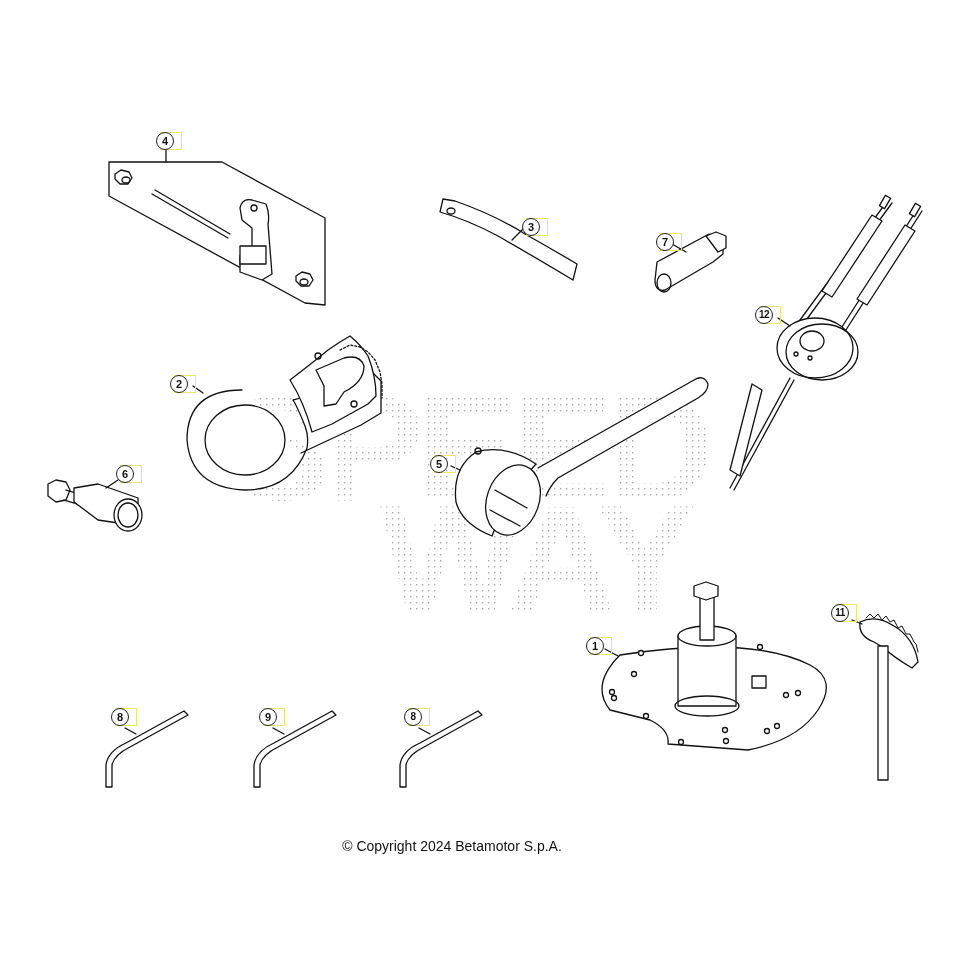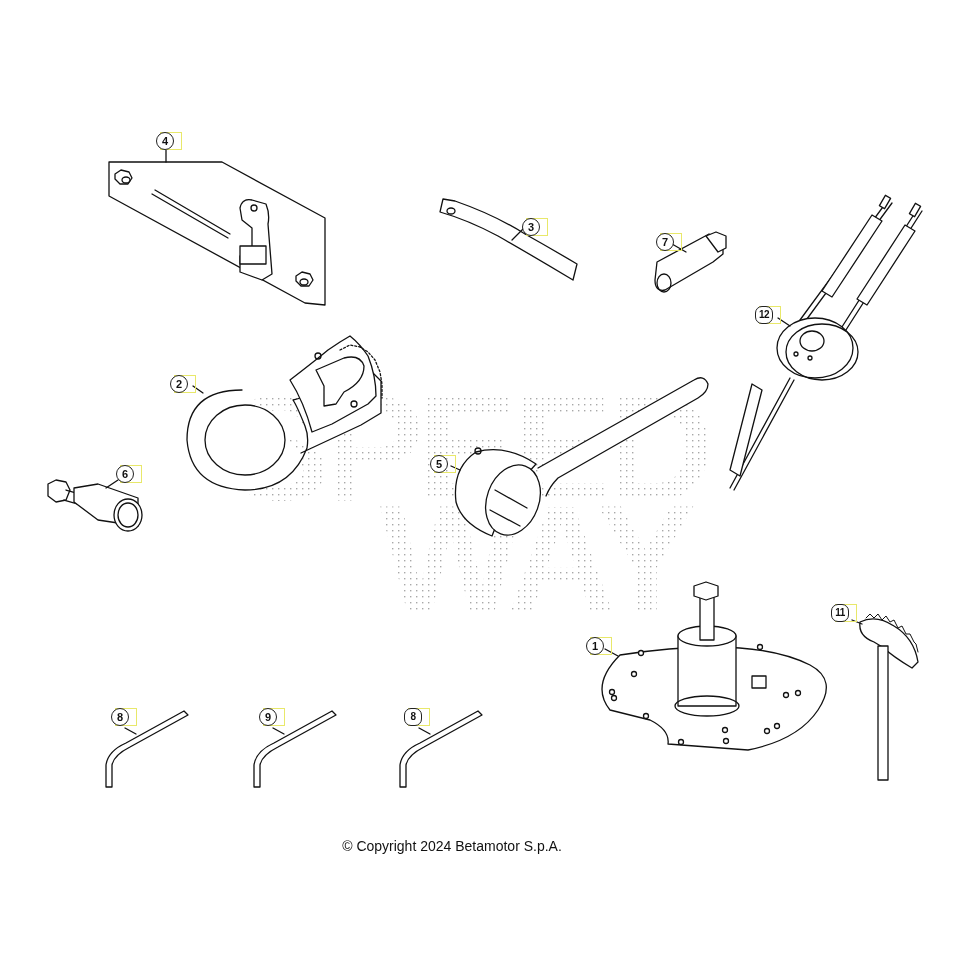--- a/index.html
+++ b/index.html
@@ -1,21 +1,21 @@
 <!DOCTYPE html>
 <html><head>
 <meta charset="utf-8">
 <style>
   html, body { margin:0; padding:0; background:#ffffff; }
   body { width:980px; height:980px; position:relative; overflow:hidden; font-family:"Liberation Sans", sans-serif; }
   #canvas { position:absolute; left:0; top:0; width:980px; height:980px; }
   .callout { position:absolute; width:22px; height:18px; }
   .callout .box { position:absolute; left:4px; top:0; width:22px; height:18px; border:1px solid #e8e86a; background:transparent; box-sizing:border-box; }
   .callout .circ { position:absolute; left:0; top:0; width:18px; height:18px; border:1px solid #222; border-radius:50%; box-sizing:border-box; background:#fff; font-size:11px; font-weight:bold; color:#111; text-align:center; line-height:16px; }
-  .callout.wide .circ { font-size:10px; letter-spacing:-0.5px;border-radius:7px; }
+  .callout.wide .circ { font-size:10px; letter-spacing:-0.5px; }
   #copyright { position:absolute; left:0; width:904px; top:838px; text-align:center; font-size:14px; color:#111; }
 </style>
 </head>
 <body>
 
 <svg id="canvas" viewBox="0 0 980 980" xmlns="http://www.w3.org/2000/svg">
   <defs>
     <pattern id="dots" width="6" height="6" patternUnits="userSpaceOnUse">
       <rect x="2" y="2" width="1.4" height="1.4" fill="#9a9a9a"></rect>
     </pattern>

